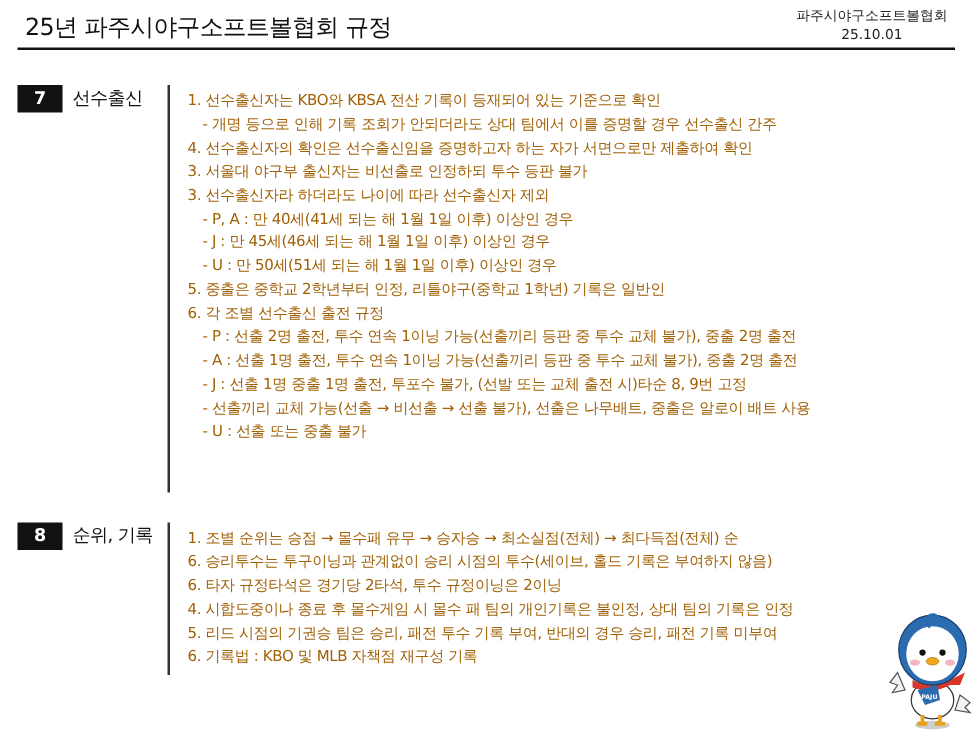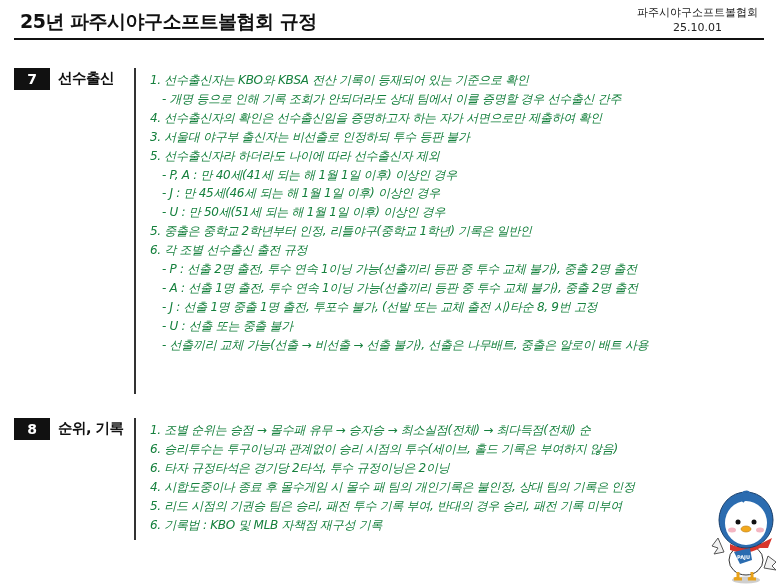--- a/index.html
+++ b/index.html
@@ -1,40 +1,40 @@
 <!DOCTYPE html>
 <html><head>
   <meta charset="utf-8">
   <style>
     html, body { margin: 0; padding: 0; }
     body {
       width: 780px; height: 585px; background: #ffffff; position: relative; overflow: hidden;
       font-family: "DejaVu Sans", "Liberation Sans", sans-serif; color: #222;
     }
     .title {
-      position: absolute; left: 20px; top: 9px; font-size: 19px; font-weight: bold; color: #111;
+      position: absolute; left: 20px; top: 9px; font-size: 19px; font-weight: normal; color: #111;
       letter-spacing: -0.5px;
     }
     .org {
       position: absolute; right: 22px; top: 5px; text-align: center; font-size: 11px; line-height: 15px; color: #222;
     }
     .rule {
       position: absolute; left: 14px; top: 38px; width: 750px; height: 2px; background: #111;
     }
     .section { position: absolute; left: 14px; }
     .badge {
       position: absolute; left: 0; top: 0; width: 36px; height: 22px; background: #111; color: #fff;
       font-size: 14px; font-weight: bold; text-align: center; line-height: 22px;
     }
     .sec-title {
-      position: absolute; left: 44px; top: 1px; font-size: 14.5px; font-weight: bold; color: #111; white-space: nowrap;
+      position: absolute; left: 44px; top: 1px; font-size: 14.5px; font-weight: normal; color: #111; white-space: nowrap;
       letter-spacing: -0.5px;
     }
     .vline { position: absolute; left: 120px; top: 0; width: 2px; background: #333; }
-    .items { position: absolute; left: 136px; top: 3px; font-size: 12px; line-height: 18.9px; color: #15803d; white-space: nowrap; letter-spacing: -0.3px; font-style: italic; }
+    .items { position: absolute; left: 136px; top: 3px; font-size: 12px; line-height: 18.9px; color: #a16207; white-space: nowrap; letter-spacing: -0.3px; }
     .items .sub { padding-left: 12px; }
     .mascot { position: absolute; left: 710px; top: 488px; width: 68px; height: 96px; }
   </style>
 </head>
 <body>
 
 <div class="title">25년 파주시야구소프트볼협회 규정</div>
 <div class="org">
   <div>파주시야구소프트볼협회</div>
   <div>25.10.01</div>
@@ -43,31 +43,31 @@
 
 <div class="section" style="top:68px;">
   <div class="badge">7</div>
   <div class="sec-title">선수출신</div>
   <div class="vline" style="height:326px;"></div>
   <div class="items">
     <div>1. 선수출신자는 KBO와 KBSA 전산 기록이 등재되어 있는 기준으로 확인</div>
     <div class="sub">- 개명 등으로 인해 기록 조회가 안되더라도 상대 팀에서 이를 증명할 경우 선수출신 간주</div>
     <div>4. 선수출신자의 확인은 선수출신임을 증명하고자 하는 자가 서면으로만 제출하여 확인</div>
     <div>3. 서울대 야구부 출신자는 비선출로 인정하되 투수 등판 불가</div>
-    <div>5. 선수출신자라 하더라도 나이에 따라 선수출신자 제외</div>
+    <div>3. 선수출신자라 하더라도 나이에 따라 선수출신자 제외</div>
     <div class="sub">- P, A : 만 40세(41세 되는 해 1월 1일 이후) 이상인 경우</div>
     <div class="sub">- J : 만 45세(46세 되는 해 1월 1일 이후) 이상인 경우</div>
     <div class="sub">- U : 만 50세(51세 되는 해 1월 1일 이후) 이상인 경우</div>
     <div>5. 중출은 중학교 2학년부터 인정, 리틀야구(중학교 1학년) 기록은 일반인</div>
     <div>6. 각 조별 선수출신 출전 규정</div>
     <div class="sub">- P : 선출 2명 출전, 투수 연속 1이닝 가능(선출끼리 등판 중 투수 교체 불가), 중출 2명 출전</div>
     <div class="sub">- A : 선출 1명 출전, 투수 연속 1이닝 가능(선출끼리 등판 중 투수 교체 불가), 중출 2명 출전</div>
     <div class="sub">- J : 선출 1명 중출 1명 출전, 투포수 불가, (선발 또는 교체 출전 시)타순 8, 9번 고정</div>
+    <div class="sub">- 선출끼리 교체 가능(선출 → 비선출 → 선출 불가), 선출은 나무배트, 중출은 알로이 배트 사용</div>
     <div class="sub">- U : 선출 또는 중출 불가</div>
-    <div class="sub">- 선출끼리 교체 가능(선출 → 비선출 → 선출 불가), 선출은 나무배트, 중출은 알로이 배트 사용</div>
   </div>
 </div>
 
 <div class="section" style="top:418px;">
   <div class="badge">8</div>
   <div class="sec-title">순위, 기록</div>
   <div class="vline" style="height:122px;"></div>
   <div class="items">
     <div>1. 조별 순위는 승점 → 몰수패 유무 → 승자승 → 최소실점(전체) → 최다득점(전체) 순</div>
     <div>6. 승리투수는 투구이닝과 관계없이 승리 시점의 투수(세이브, 홀드 기록은 부여하지 않음)</div>

